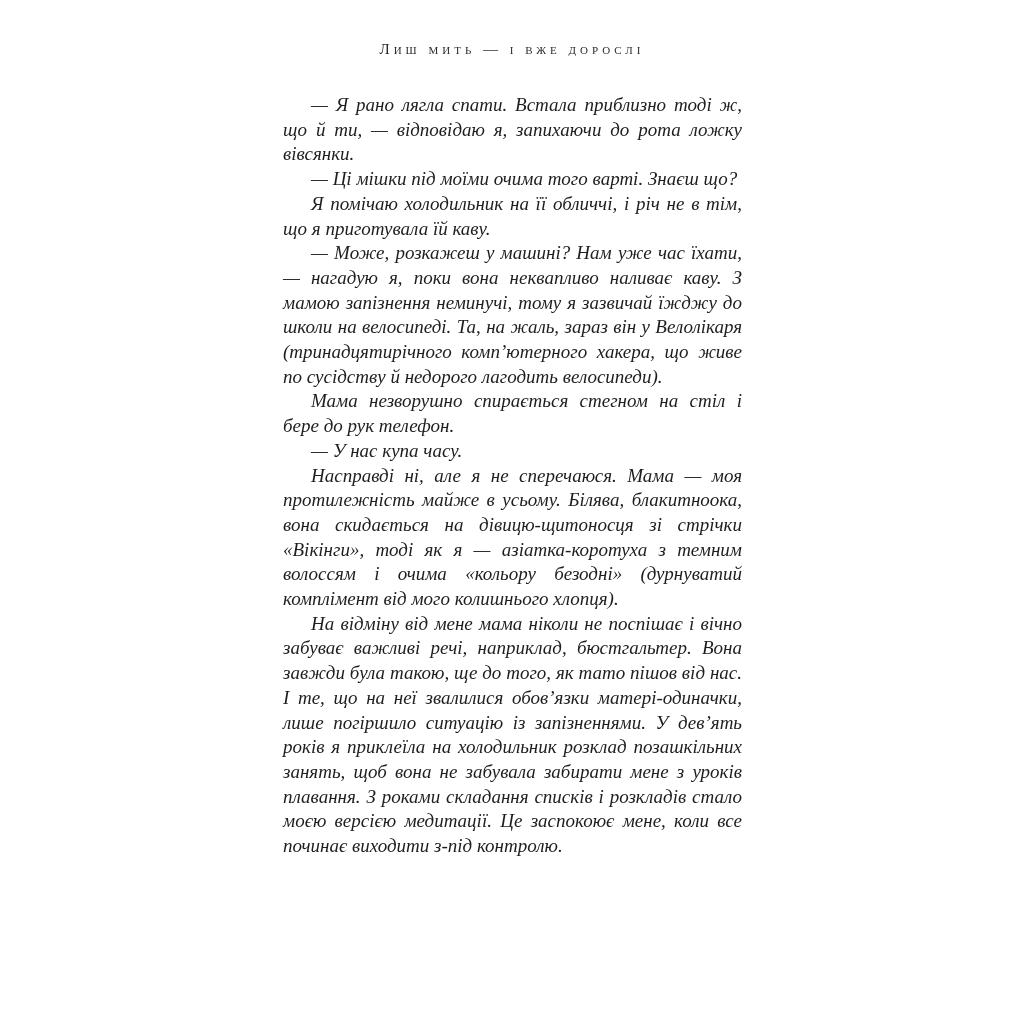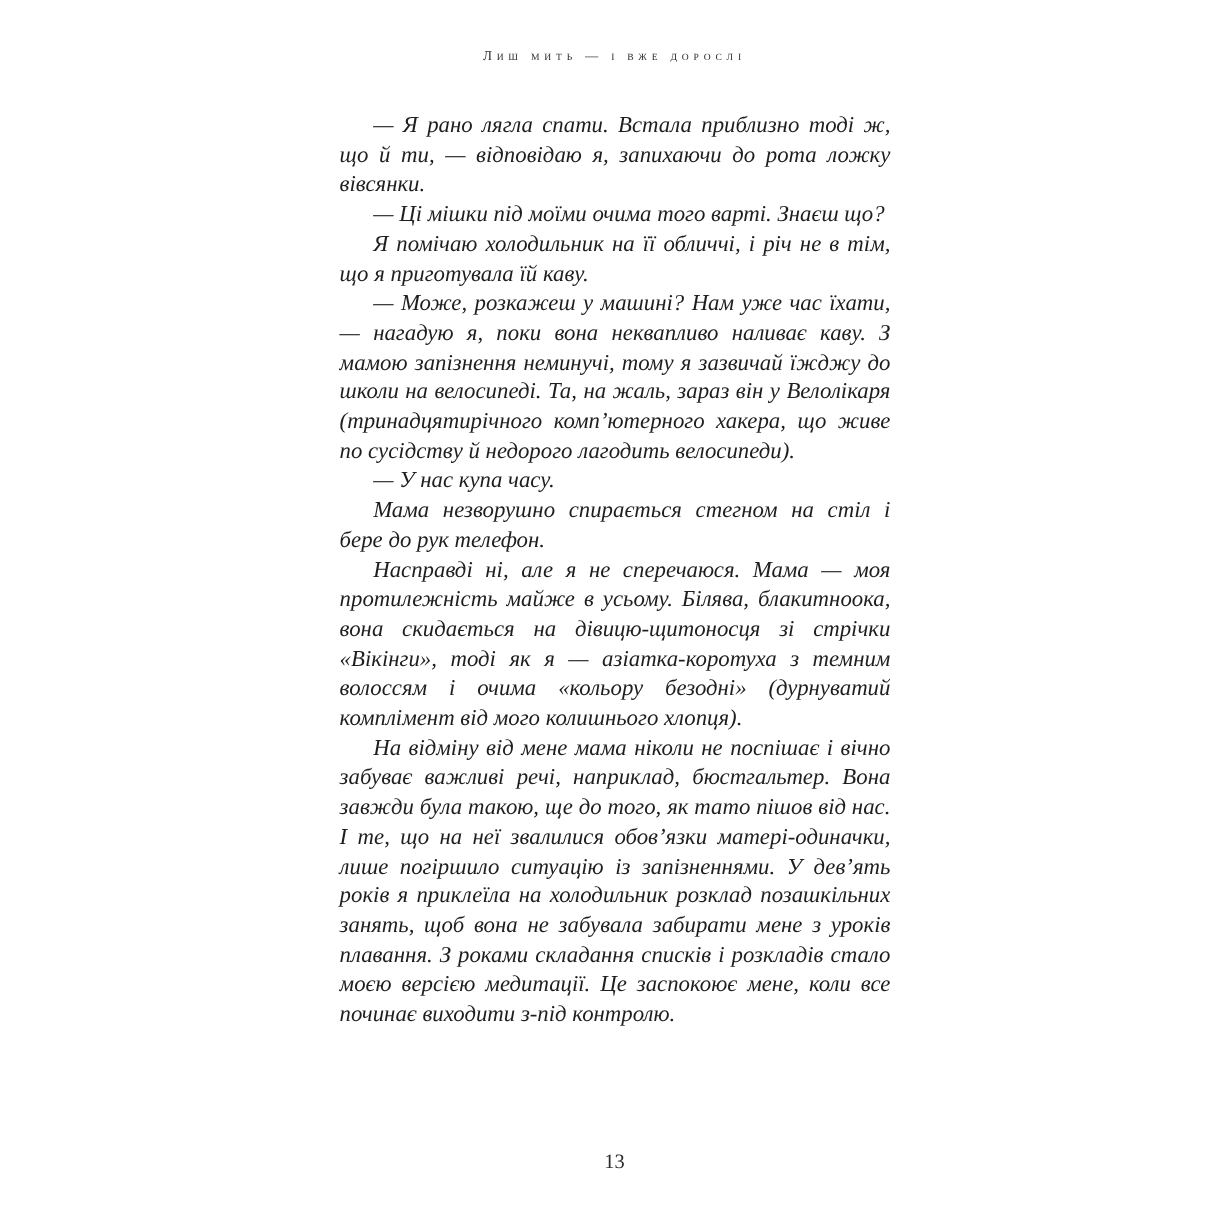--- a/index.html
+++ b/index.html
@@ -15,21 +15,21 @@
     color: #1e1e1e;
     font-family: "Liberation Serif", "DejaVu Serif", serif;
     overflow: hidden;
   }
   .running-head {
     position: absolute;
     top: 41px;
     left: 0;
     width: 100%;
     text-align: center;
-    font-size: 11px;
+    font-size: 15px;
     letter-spacing: 4px;
     font-variant: small-caps;
     color: #2b2b2b;
   }
   .body-text {
     position: absolute;
     top: 93px;
     left: 283px;
     width: 459px;
     font-size: 19px;
@@ -59,20 +59,19 @@
 <body>
 
 <div class="page">
   <div class="running-head">Лиш мить — і вже дорослі</div>
 
   <div class="body-text" id="body-text">
       <p>— Я рано лягла спати. Встала приблизно тоді ж, що й ти, — відповідаю я, запихаючи до рота ложку вівсянки.</p>
       <p>— Ці мішки під моїми очима того варті. Знаєш що?</p>
       <p>Я помічаю холодильник на її обличчі, і річ не в тім, що я приготувала їй каву.</p>
       <p>— Може, розкажеш у машині? Нам уже час їхати, — нагадую я, поки вона неквапливо наливає каву. З мамою запізнення неминучі, тому я зазвичай їжджу до школи на велосипеді. Та, на жаль, зараз він у Велолікаря (тринадцятирічного комп’ютерного хакера, що живе по сусідству й недорого лагодить велосипеди).</p>
+      <p>Мама незворушно спирається стегном на стіл і бере до рук телефон.</p>
       <p>— У нас купа часу.</p>
-      <p>Мама незворушно спирається стегном на стіл і бере до рук телефон.</p>
       <p>Насправді ні, але я не сперечаюся. Мама — моя протилежність майже в усьому. Білява, блакитноока, вона скидається на дівицю-щитоносця зі стрічки «Вікінги», тоді як я — азіатка-коротуха з темним волоссям і очима «кольору безодні» (дурнуватий комплімент від мого колишнього хлопця).</p>
       <p>На відміну від мене мама ніколи не поспішає і вічно забуває важливі речі, наприклад, бюстгальтер. Вона завжди була такою, ще до того, як тато пішов від нас. І те, що на неї звалилися обов’язки матері-одиначки, лише погіршило ситуацію із запізненнями. У дев’ять років я приклеїла на холодильник розклад позашкільних занять, щоб вона не забувала забирати мене з уроків плавання. З роками складання списків і розкладів стало моєю версією медитації. Це заспокоює мене, коли все починає виходити з-під контролю.</p>
     </div>
 
-  <div class="folio">13</div>
 </div>
 
 </body></html>

